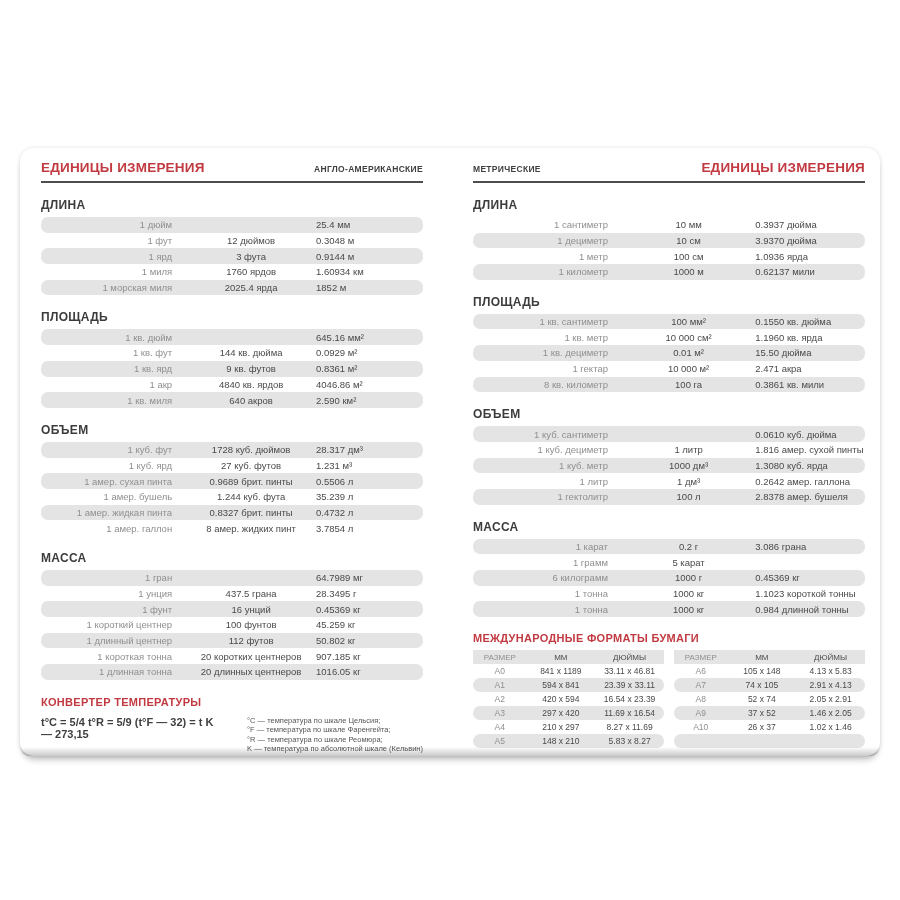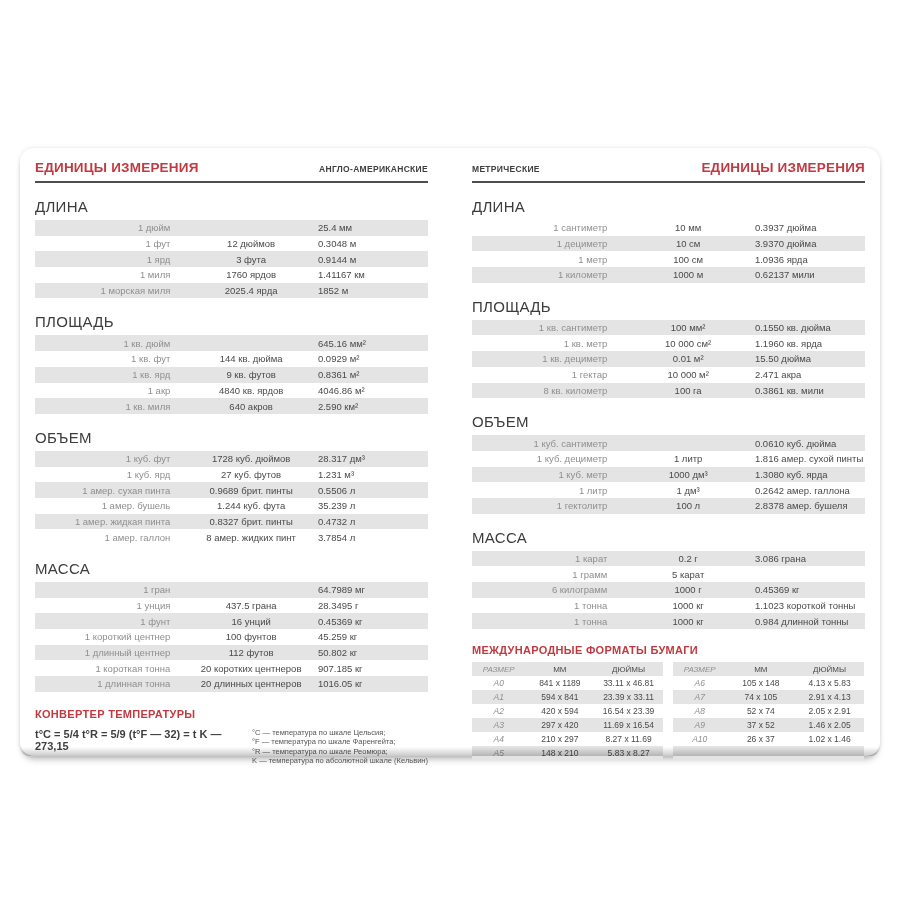--- a/index.html
+++ b/index.html
@@ -19,47 +19,47 @@
     position:absolute;left:20px;top:148px;width:860px;height:608px;
     background:#fff;border-radius:14px;box-sizing:border-box;
     padding:12px 15px 0 15px;display:flex;gap:44px;
     box-shadow:0 0 4px rgba(0,0,0,0.12), 0 6px 7px -3px rgba(0,0,0,0.28);
   }
   .spread::after{
     content:"";position:absolute;left:0;right:0;bottom:0;height:9px;
     border-radius:0 0 14px 14px;
     background:linear-gradient(to bottom, rgba(0,0,0,0) 0%, rgba(0,0,0,0.20) 95%);
   }
-  .page{width:393px;}
+  .page{width:393px;margin-left:6px;}
   .page-header{display:flex;justify-content:space-between;align-items:baseline;}
   .title{color:var(--red);font-weight:bold;font-size:13.5px;letter-spacing:0.2px;}
   .subtitle{color:var(--dark);font-weight:bold;font-size:8.5px;letter-spacing:0.3px;}
   .rule{height:2px;background:#4d4d4d;margin-top:6px;}
 
-  .section-label{font-size:15px;font-weight:normal;color:#3c3c3c;margin:15px 0 5px 0;letter-spacing:0.3px;}
+  .section-label{font-size:12px;font-weight:bold;color:#3c3c3c;margin:15px 0 5px 0;letter-spacing:0.3px;}
   .trow{display:flex;align-items:center;height:15.7px;font-size:9.5px;color:var(--cell);}
-  .trow.gray{background:var(--gray-row);}
+  .trow.gray{background:var(--gray-row);border-radius:7px;}
   .utable .c0{width:38%;text-align:right;padding-right:14px;box-sizing:border-box;color:var(--muted);}
   .utable .c1{width:34%;text-align:center;}
   .utable .c2{width:28%;text-align:left;}
 
   .converter{margin-top:16px;}
   .red-label{color:var(--red);font-size:11px;font-weight:bold;letter-spacing:0.3px;}
   .conv-body{display:flex;margin-top:8px;gap:23px;}
   .formula{font-size:11px;font-weight:bold;color:var(--dark);width:55%;}
   .notes{font-size:7.5px;color:#555;line-height:9.5px;}
   .notes div{white-space:nowrap;}
 
   .formats{margin-top:15px;}
   .formats-tables{display:flex;gap:10px;margin-top:6px;}
   .ptable{width:191px;}
   .ptable .trow{height:14px;font-size:8.5px;}
   .phead{display:flex;align-items:center;height:14px;background:var(--gray-row);
          font-size:8px;color:#4a4a4a;}
-  .ptable .c0,.phead .c0{width:28%;text-align:center;font-style:italic;}
+  .ptable .c0,.phead .c0{width:28%;text-align:center;}
   .ptable .c1,.phead .c1{width:36%;text-align:center;}
   .ptable .c2,.phead .c2{width:36%;text-align:center;}
   .ptable .c0{color:var(--muted);}
 </style>
 </head>
 <body>
 
 <div class="spread">
 
   <div class="page">
@@ -82,21 +82,21 @@
           <span class="c2">0.3048 м</span>
         </div>
         <div class="trow gray">
           <span class="c0">1 ярд</span>
           <span class="c1">3 фута</span>
           <span class="c2">0.9144 м</span>
         </div>
         <div class="trow">
           <span class="c0">1 миля</span>
           <span class="c1">1760 ярдов</span>
-          <span class="c2">1.41167 км</span>
+          <span class="c2">1.60934 км</span>
         </div>
         <div class="trow gray">
           <span class="c0">1 морская миля</span>
           <span class="c1">2025.4 ярда</span>
           <span class="c2">1852 м</span>
         </div>
       </div>
 
     <div class="section-label">ПЛОЩАДЬ</div>
     <div class="utable">

